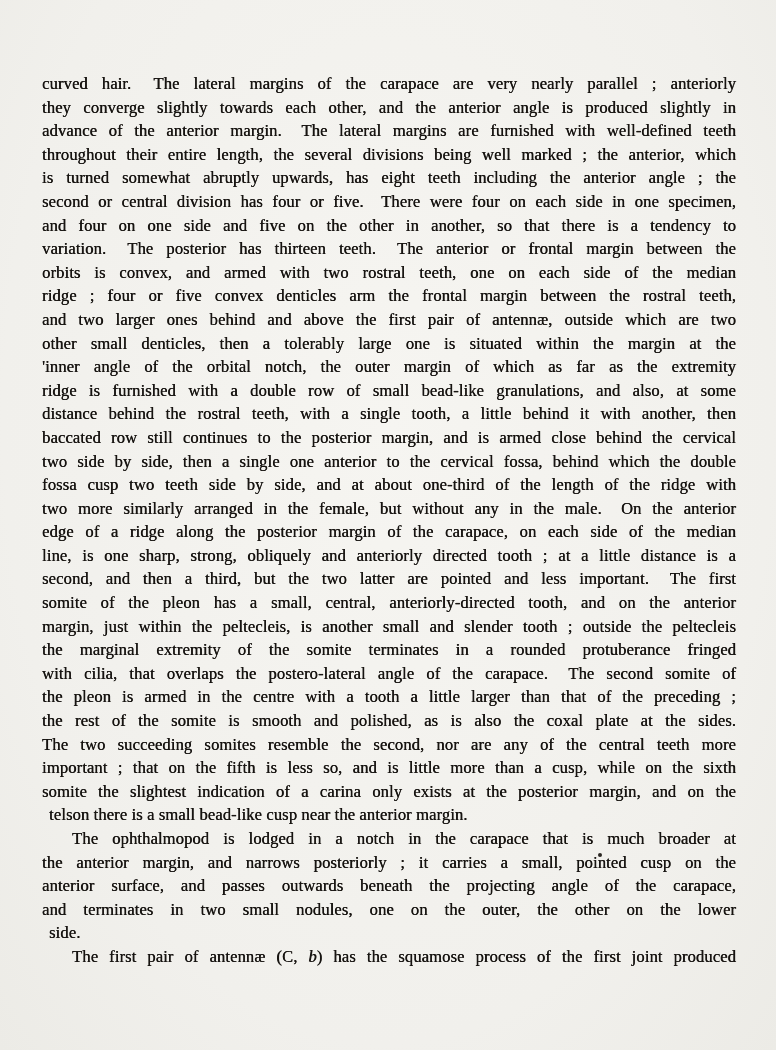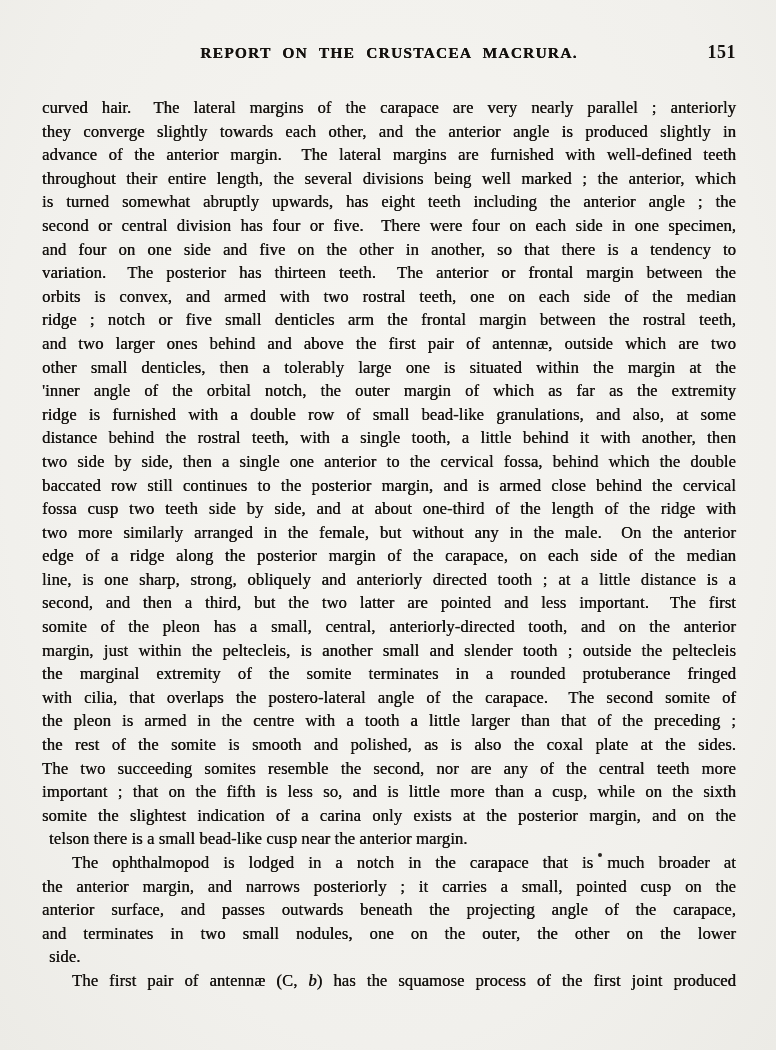--- a/index.html
+++ b/index.html
@@ -21,21 +21,21 @@
     font-size:15.5px;font-weight:bold;letter-spacing:1.2px;word-spacing:6px;
     color:#14110e;
     text-shadow:0.2px 0 0 currentColor;
   }
   .page-number{
     position:absolute;right:0;top:-2px;
     font-size:18px;font-weight:bold;letter-spacing:0.5px;
     color:#14110e;
   }
   .text-block{
-    position:absolute;top:96px;left:42px;width:694px;
+    position:absolute;top:72px;left:42px;width:694px;
   }
   .line{
     font-size:16.6px;line-height:23.6px;
     letter-spacing:0.1px;
     text-align:justify;text-align-last:justify;
     text-shadow:0.3px 0 0 currentColor;
     white-space:normal;
   }
   .line.endline{text-align-last:left;margin-left:7px;}
   .line.indent{text-indent:30px;}
@@ -46,45 +46,41 @@
   }
   .speck{background:#2a2622;}
   .speck-1{left:598px;top:853px;width:4px;height:4px;}
   .speck-2{left:286px;top:861px;width:2px;height:2px;}
 </style>
 </head>
 <body>
 
 <div class="page">
 
-  <div class="running-head">
-    <div class="running-title">REPORT ON THE CRUSTACEA MACRURA.</div>
-    <div class="page-number">151</div>
-  </div>
 
   <div class="text-block">
 
     <div class="para">
       <div class="line">curved hair.  The lateral margins of the carapace are very nearly parallel ; anteriorly</div>
       <div class="line">they converge slightly towards each other, and the anterior angle is produced slightly in</div>
       <div class="line">advance of the anterior margin.  The lateral margins are furnished with well-defined teeth</div>
       <div class="line">throughout their entire length, the several divisions being well marked ; the anterior, which</div>
       <div class="line">is turned somewhat abruptly upwards, has eight teeth including the anterior angle ; the</div>
       <div class="line">second or central division has four or five.  There were four on each side in one specimen,</div>
       <div class="line">and four on one side and five on the other in another, so that there is a tendency to</div>
       <div class="line">variation.  The posterior has thirteen teeth.  The anterior or frontal margin between the</div>
       <div class="line">orbits is convex, and armed with two rostral teeth, one on each side of the median</div>
-      <div class="line">ridge ; notch or five small denticles arm the frontal margin between the rostral teeth,</div>
+      <div class="line">ridge ; four or five convex denticles arm the frontal margin between the rostral teeth,</div>
       <div class="line">and two larger ones behind and above the first pair of antennæ, outside which are two</div>
       <div class="line">other small denticles, then a tolerably large one is situated within the margin at the</div>
       <div class="line">'inner angle of the orbital notch, the outer margin of which as far as the extremity</div>
       <div class="line">ridge is furnished with a double row of small bead-like granulations, and also, at some</div>
       <div class="line">distance behind the rostral teeth, with a single tooth, a little behind it with another, then</div>
+      <div class="line">baccated row still continues to the posterior margin, and is armed close behind the cervical</div>
       <div class="line">two side by side, then a single one anterior to the cervical fossa, behind which the double</div>
-      <div class="line">baccated row still continues to the posterior margin, and is armed close behind the cervical</div>
       <div class="line">fossa cusp two teeth side by side, and at about one-third of the length of the ridge with</div>
       <div class="line">two more similarly arranged in the female, but without any in the male.  On the anterior</div>
       <div class="line">edge of a ridge along the posterior margin of the carapace, on each side of the median</div>
       <div class="line">line, is one sharp, strong, obliquely and anteriorly directed tooth ; at a little distance is a</div>
       <div class="line">second, and then a third, but the two latter are pointed and less important.  The first</div>
       <div class="line">somite of the pleon has a small, central, anteriorly-directed tooth, and on the anterior</div>
       <div class="line">margin, just within the peltecleis, is another small and slender tooth ; outside the peltecleis</div>
       <div class="line">the marginal extremity of the somite terminates in a rounded protuberance fringed</div>
       <div class="line">with cilia, that overlaps the postero-lateral angle of the carapace.  The second somite of</div>
       <div class="line">the pleon is armed in the centre with a tooth a little larger than that of the preceding ;</div>

